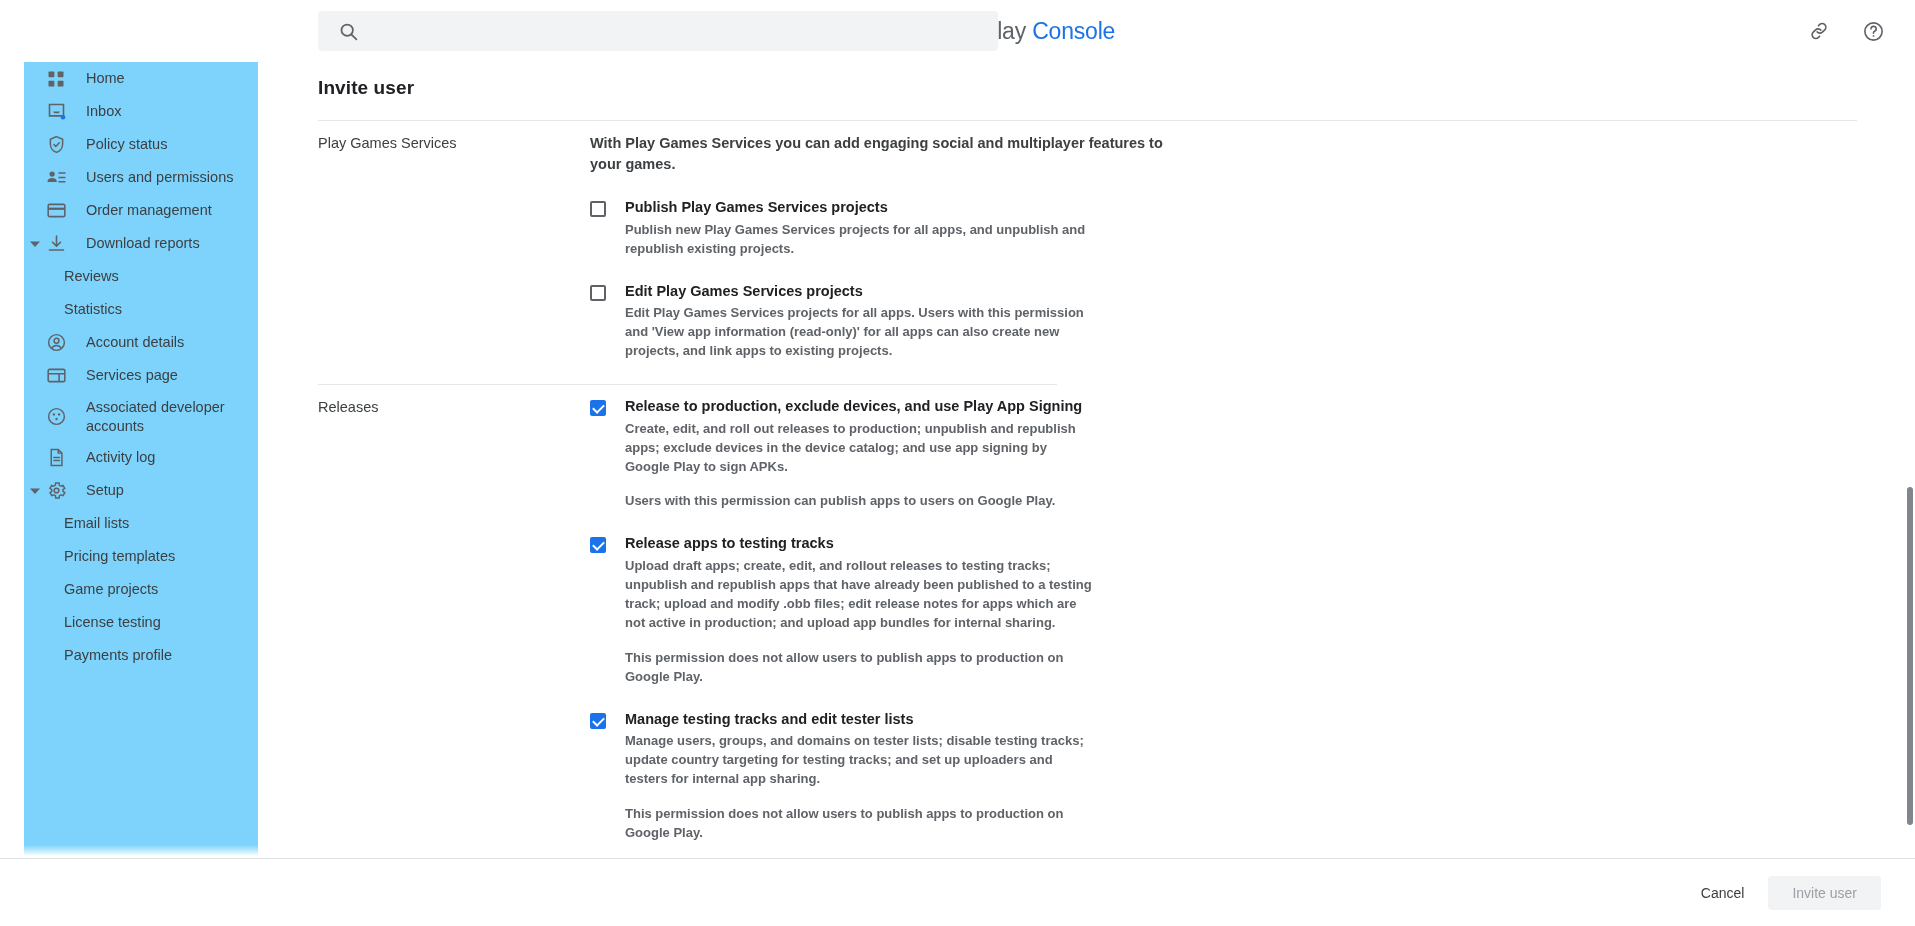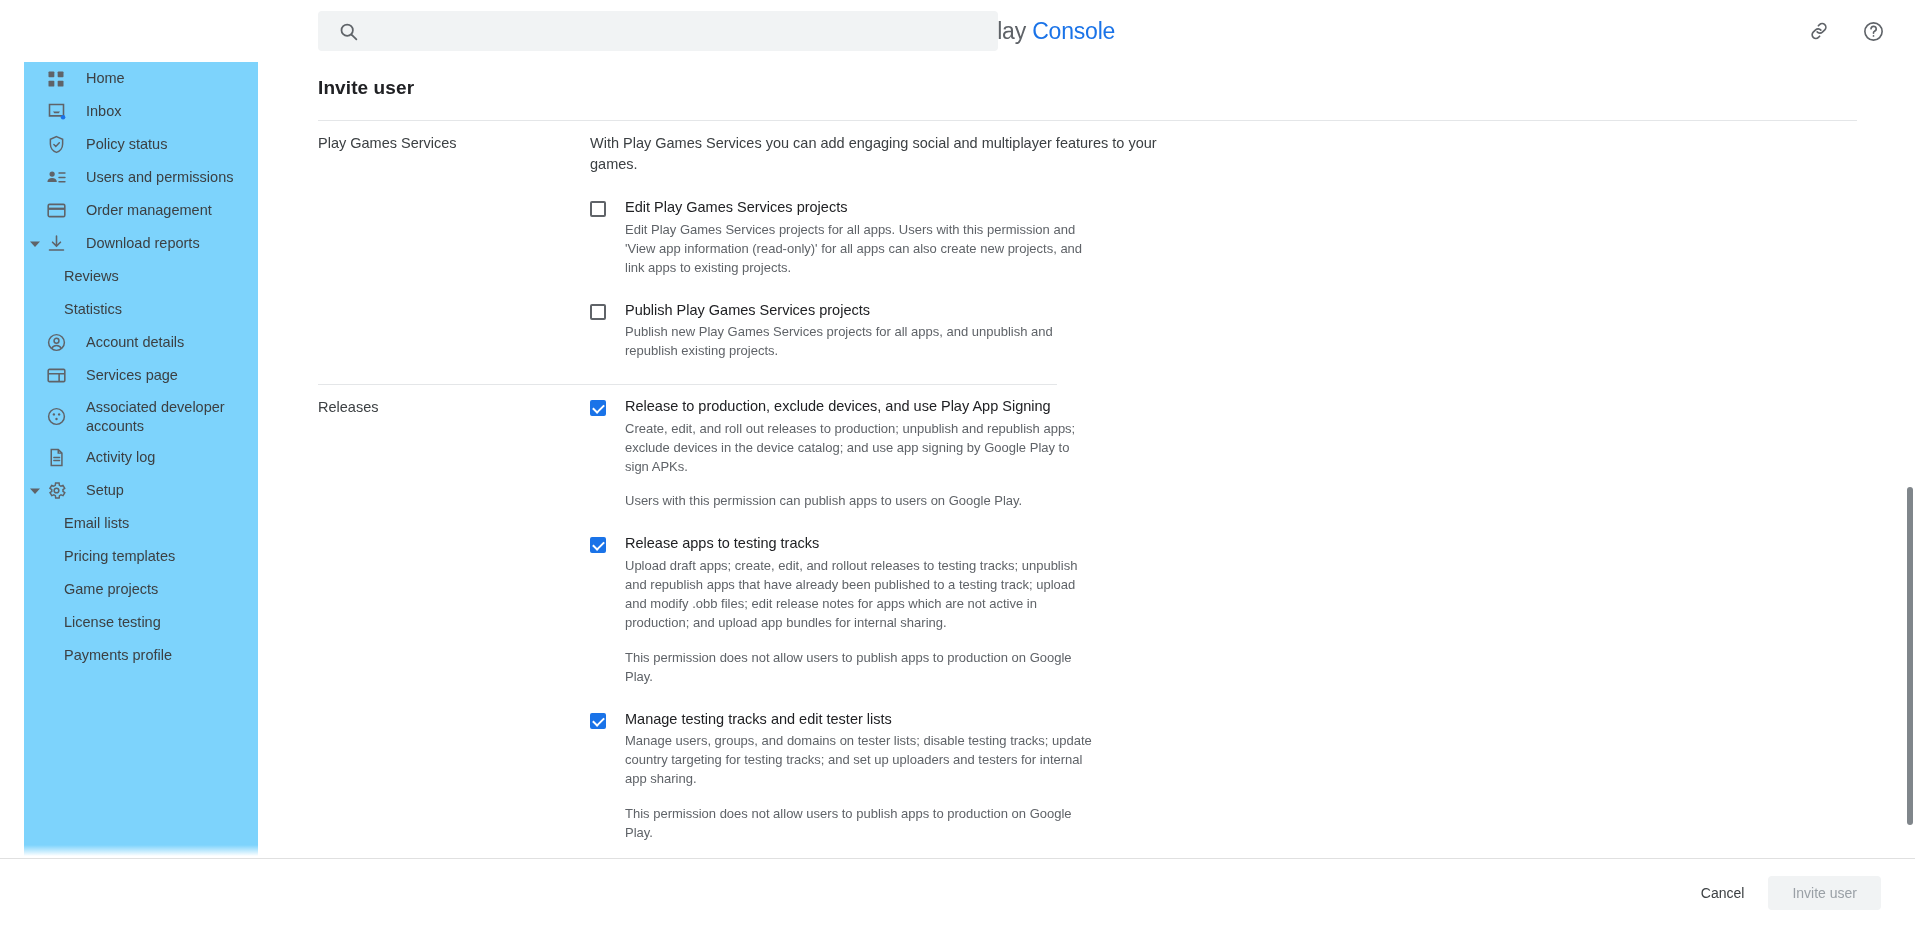--- a/index.html
+++ b/index.html
@@ -71,21 +71,21 @@
     position: absolute; left: 258px; top: 62px; width: 1657px; height: 796px;
     overflow: hidden; background: #fff;
   }
   .page-title { font-size: 19px; font-weight: 700; color: #202124; padding: 15px 0 0 60px; letter-spacing: 0.1px; }
   .title-rule { margin: 21px 0 0 60px; width: 1539px; height: 1px; background: #e4e6e8; }
 
   .section { display: flex; padding: 0 0 0 60px; }
   .section-label {
     width: 272px; flex: 0 0 272px; font-size: 14.5px; color: #3c4043; padding-top: 12px; line-height: 1.45;
   }
-  .section-body { flex: 1; max-width: 740px; padding-top: 12px; }
+  .section-body { flex: 1; max-width: 740px; padding-top: 12px; font-weight: bold; }
   .section-intro { font-size: 14.5px; color: #3c4043; line-height: 1.45; max-width: 600px; margin-bottom: 23px; }
 
   .perm-row { display: flex; align-items: flex-start; margin-bottom: 23px; }
   .cb {
     width: 16px; height: 16px; flex: 0 0 16px; margin-top: 3px; margin-right: 19px;
     border-radius: 2px; cursor: pointer; position: relative;
   }
   .cb.unchecked { border: 2px solid #5f6368; background: #fff; }
   .cb.checked { background: #1a73e8; border: 2px solid #1a73e8; }
   .cb.checked::after {
@@ -333,29 +333,29 @@
     <div class="page-title">Invite user</div>
     <div class="title-rule"></div>
     <div id="sections">
         <div class="section">
           <div class="section-label">Play Games Services</div>
           <div class="section-body">
             <div class="section-intro">With Play Games Services you can add engaging social and multiplayer features to your games.</div>
             <div class="perm-row">
               <div class="cb unchecked"></div>
               <div class="perm-texts">
+                <div class="perm-title">Publish Play Games Services projects</div>
+                <div class="perm-desc">Publish new Play Games Services projects for all apps, and unpublish and republish existing projects.</div>
+              </div>
+            </div>
+            <div class="perm-row">
+              <div class="cb unchecked"></div>
+              <div class="perm-texts">
                 <div class="perm-title">Edit Play Games Services projects</div>
                 <div class="perm-desc">Edit Play Games Services projects for all apps. Users with this permission and 'View app information (read-only)' for all apps can also create new projects, and link apps to existing projects.</div>
-              </div>
-            </div>
-            <div class="perm-row">
-              <div class="cb unchecked"></div>
-              <div class="perm-texts">
-                <div class="perm-title">Publish Play Games Services projects</div>
-                <div class="perm-desc">Publish new Play Games Services projects for all apps, and unpublish and republish existing projects.</div>
               </div>
             </div>
           </div>
         </div>
         <div class="section-rule"></div>
         <div class="section">
           <div class="section-label">Releases</div>
           <div class="section-body">
             <div class="perm-row">
               <div class="cb checked"></div>

